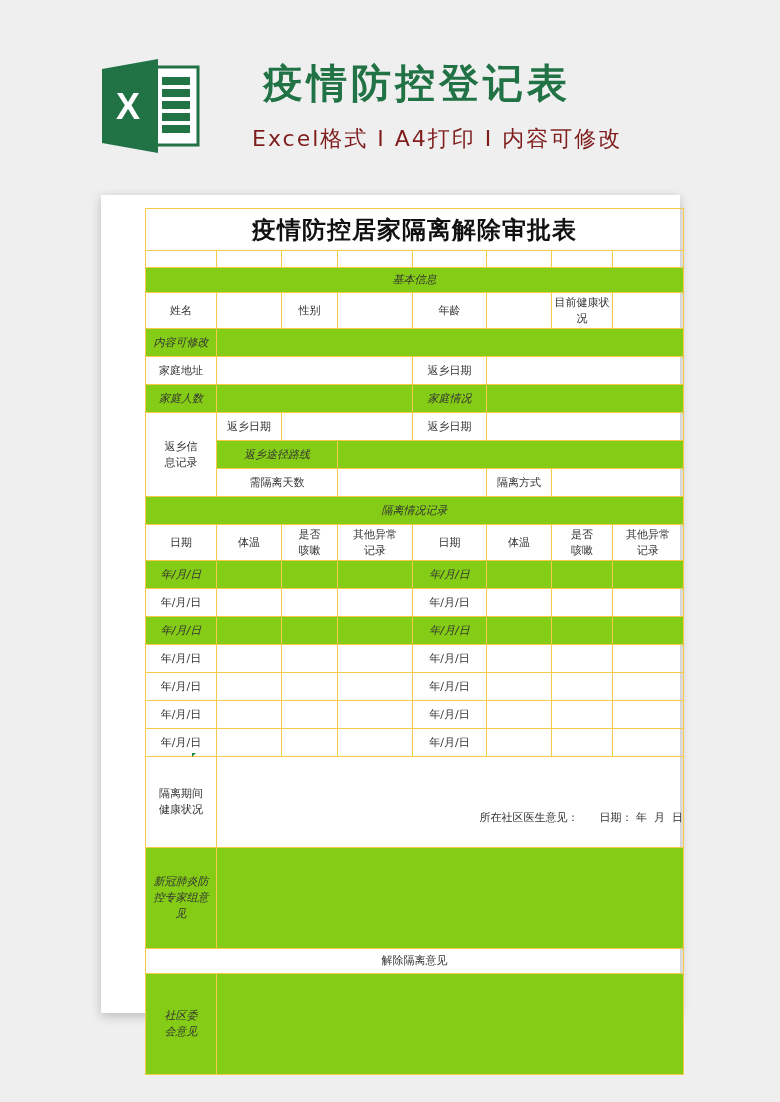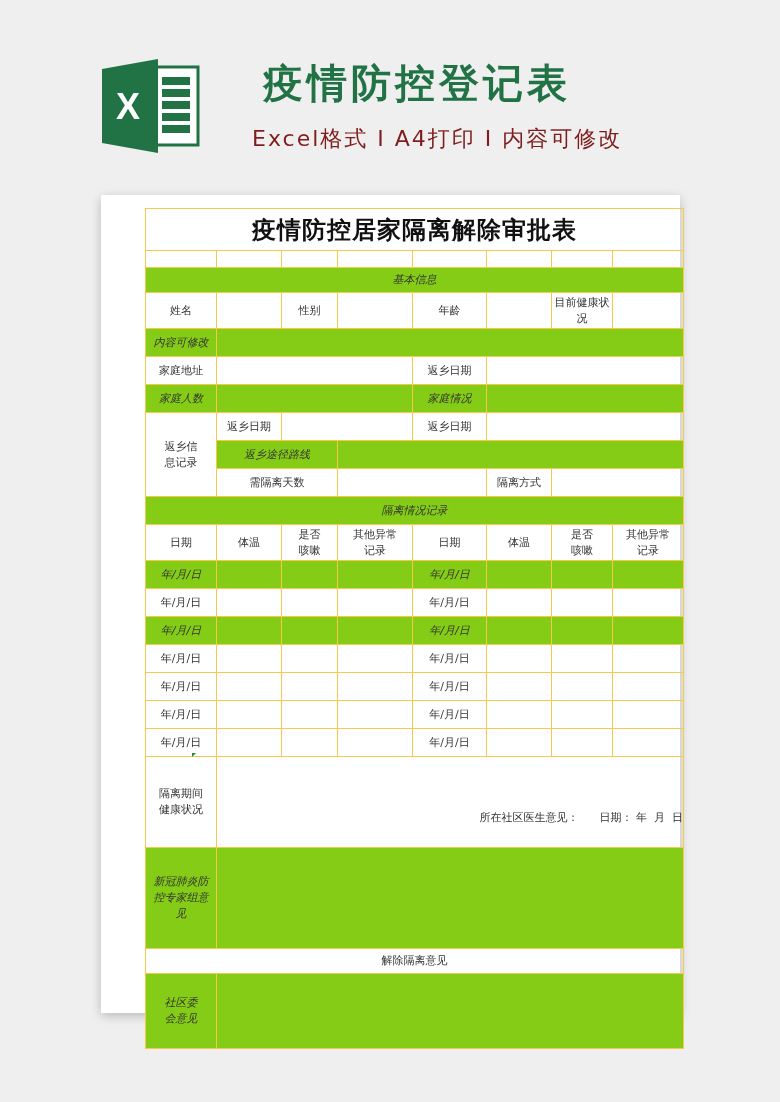--- a/index.html
+++ b/index.html
@@ -208,18 +208,18 @@
         </td>
   </tr>
   <tr class="sh">
     <td class="bigcell" style="padding:13px 6px;">新冠肺炎防控专家组意见</td>
     <td colspan="7"></td>
   </tr>
   <tr>
         <td colspan="8" class="r25">解除隔离意见</td>
       </tr>
   <tr class="sh">
-    <td class="bigcell" style="padding:0 14px;">社区委会意见</td>
+    <td class="bigcell" style="padding:13px 14px;">社区委会意见</td>
     <td colspan="7"></td>
   </tr>
 </tbody>
   </table>
 <div class="tick"></div>
 
 </body></html>

